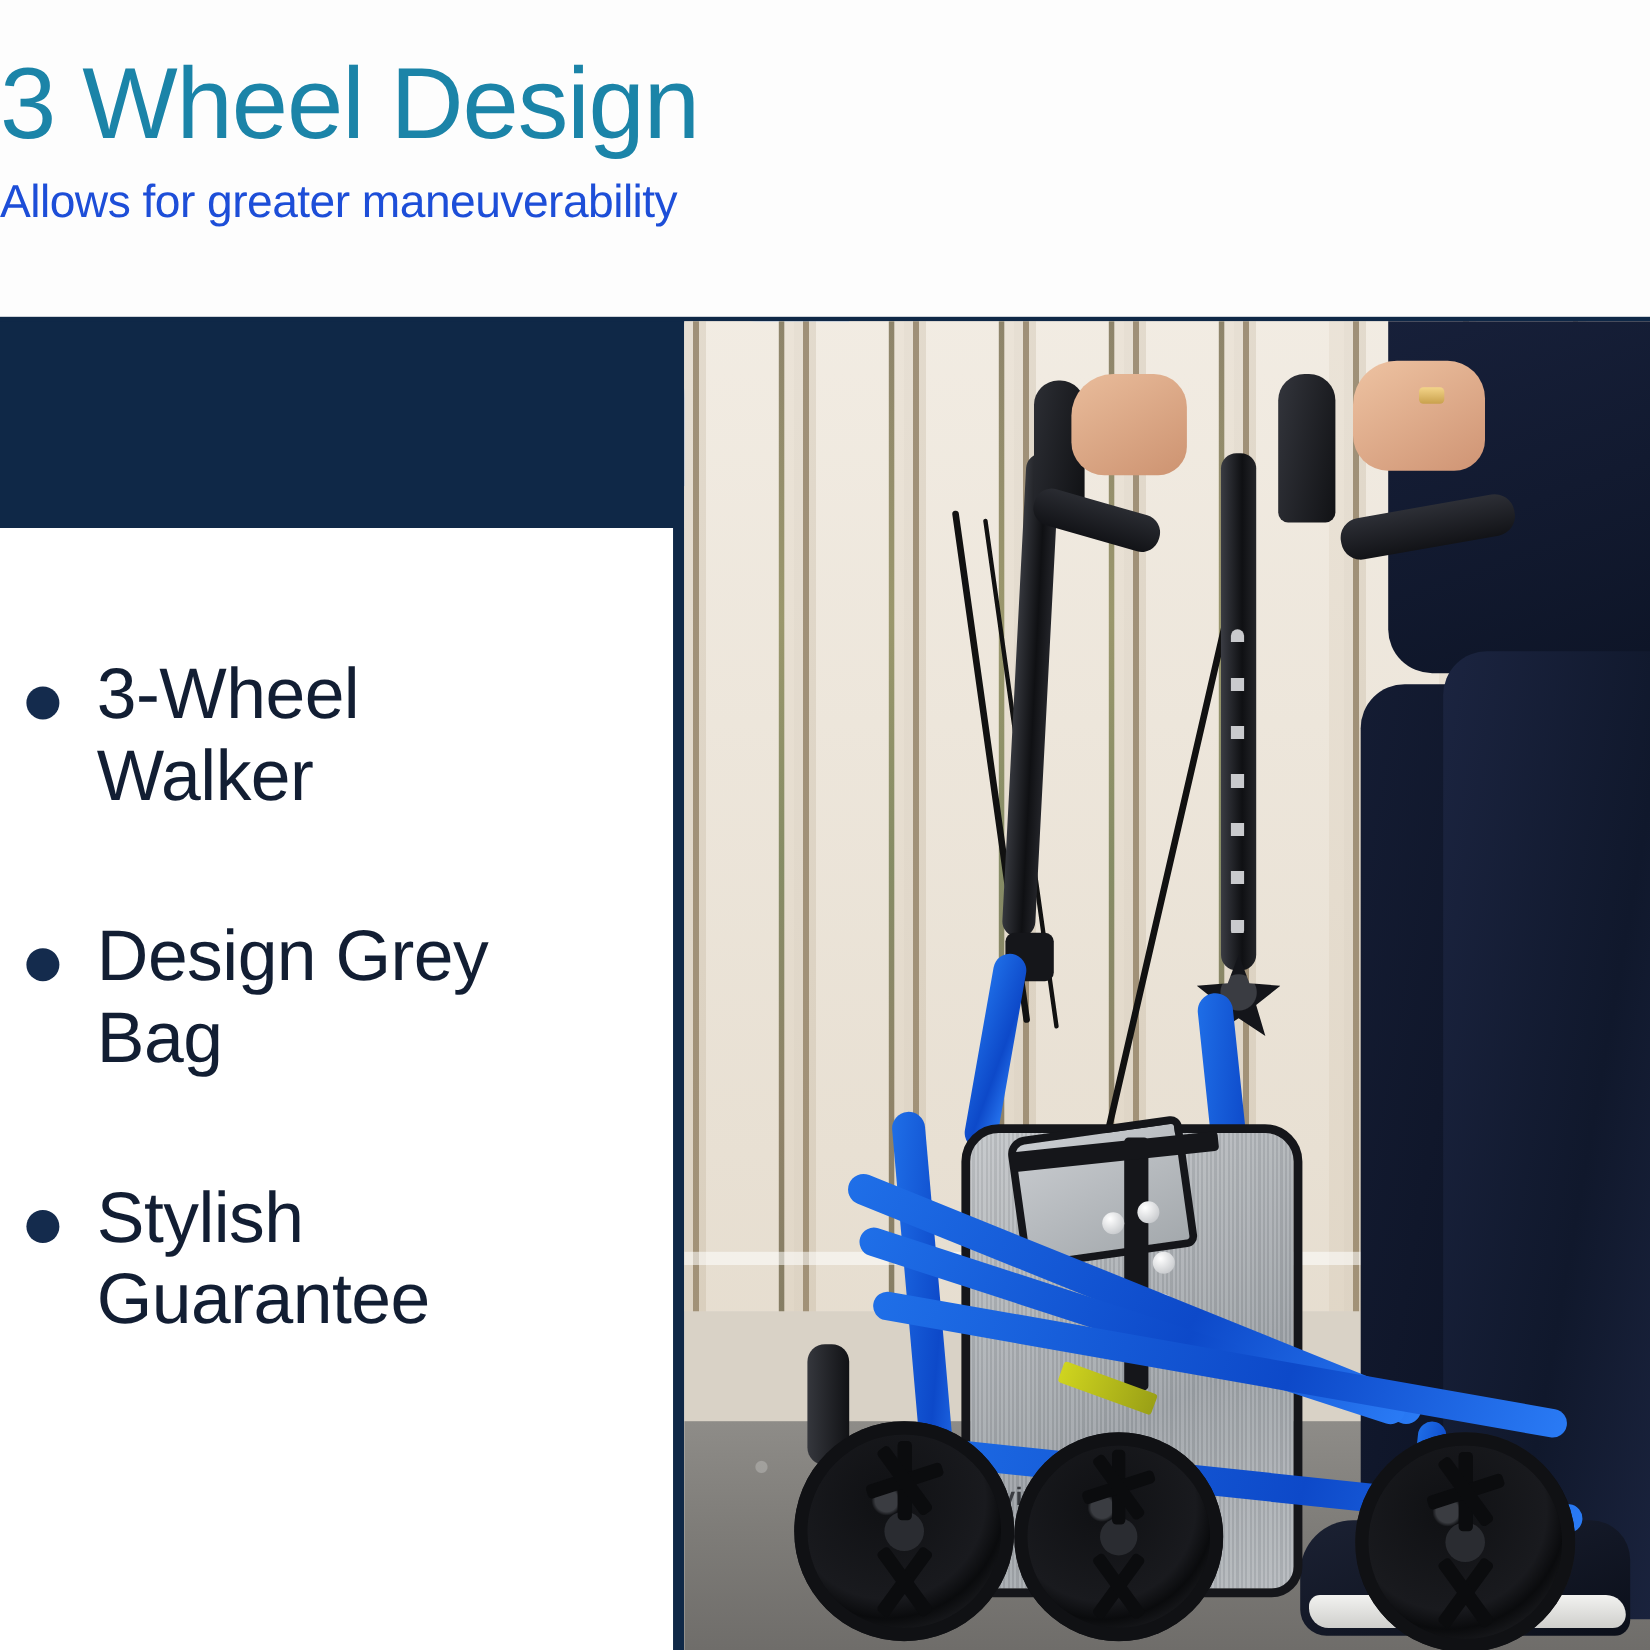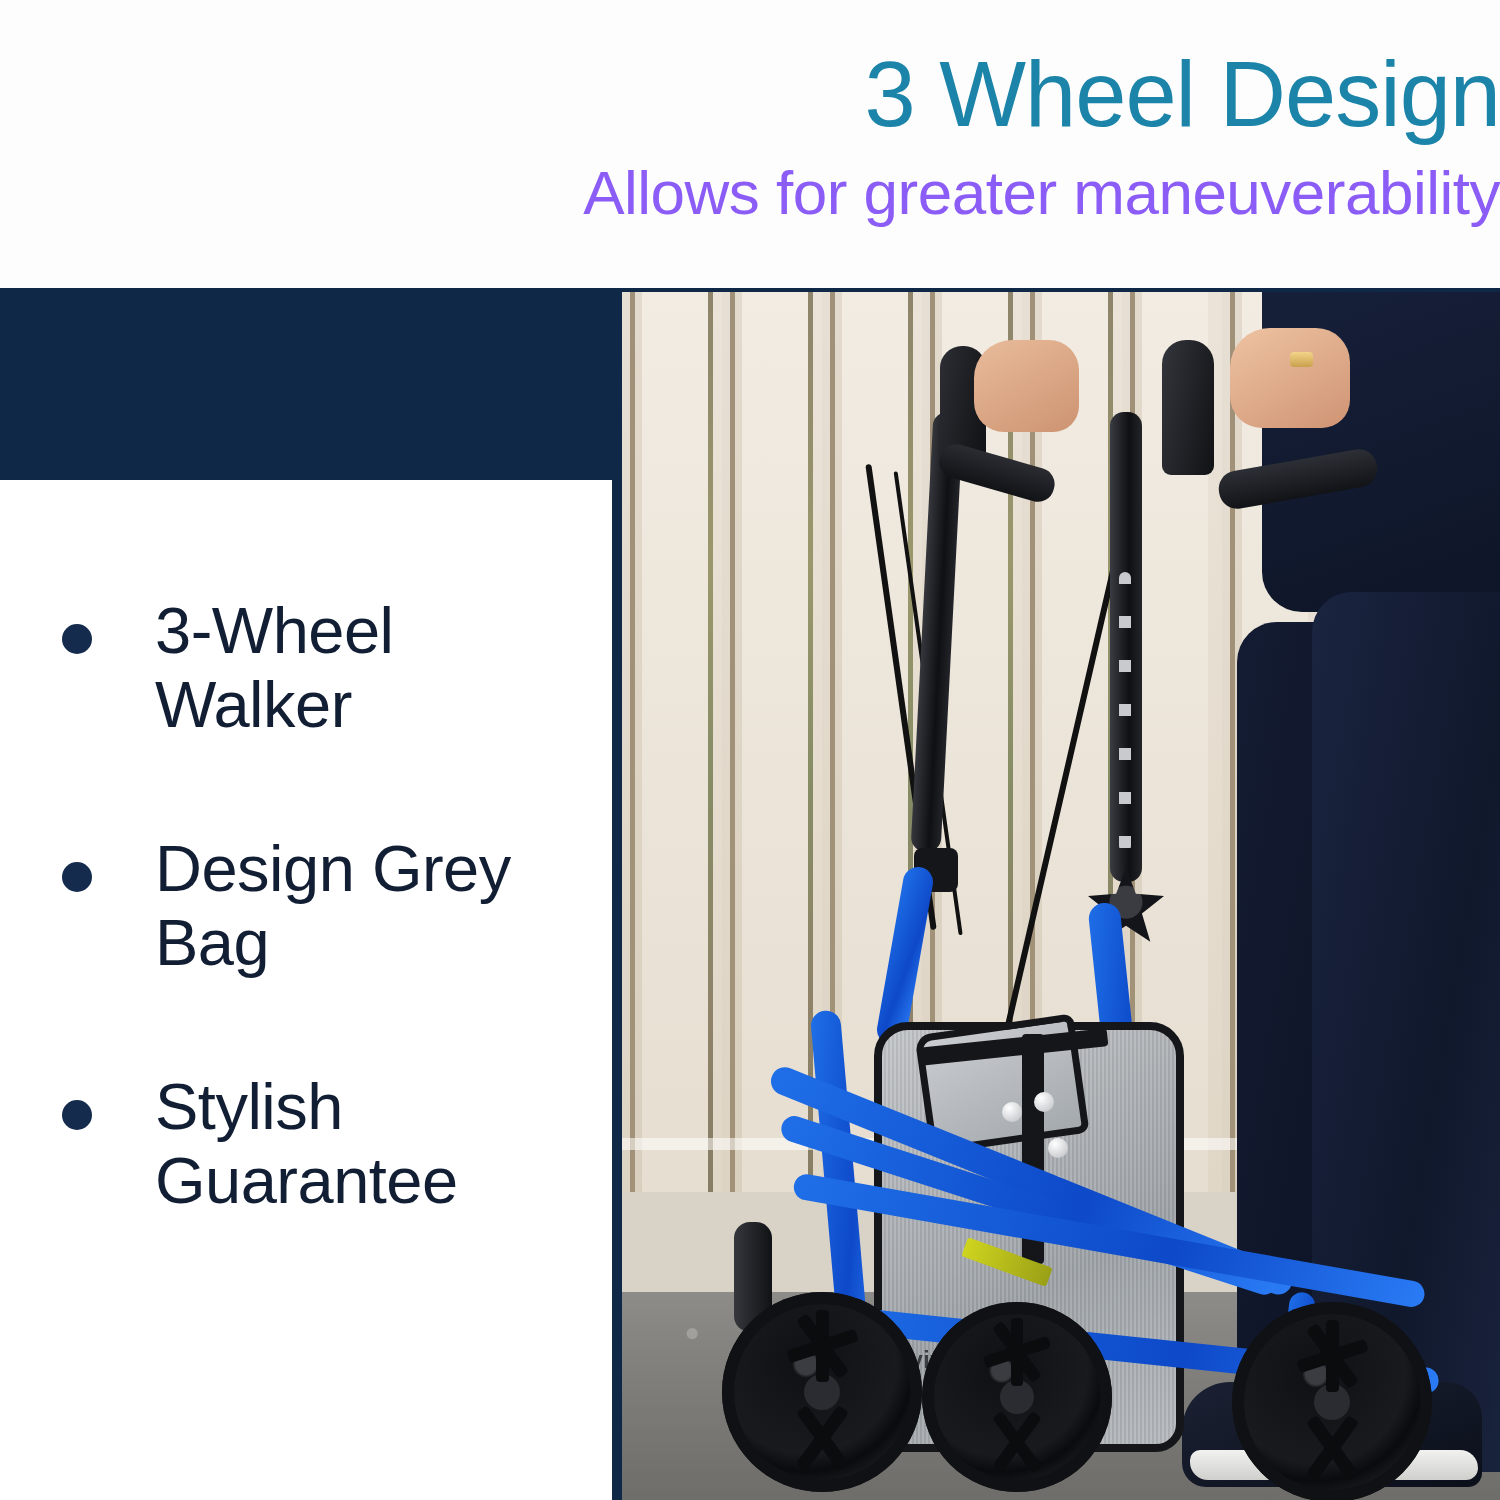--- a/index.html
+++ b/index.html
@@ -5,31 +5,31 @@
   * { margin:0; padding:0; box-sizing:border-box; }
   html, body { width:1500px; height:1500px; overflow:hidden; background:#ffffff; }
   body { font-family:"Liberation Sans", sans-serif; }
 
   .page { position:relative; width:1500px; height:1500px; background:#fdfdfd; }
 
   
   .header {
     position:absolute; left:0; top:0; width:1500px; height:292px;
     background:#fdfdfd;
-    display:flex; flex-direction:column; align-items:flex-end; justify-content:flex-start;
+    display:flex; flex-direction:column; align-items:flex-start; justify-content:flex-start;
   }
   .header-title {
     margin-top:48px;
     font-size:92px; font-weight:400; letter-spacing:-1px;
     color:#1b84a8; line-height:1.0; white-space:nowrap;
   }
   .header-sub {
     margin-top:22px;
-    font-size:62px; font-weight:400; letter-spacing:-0.5px;
-    color:#8b5cf6; line-height:1.0; white-space:nowrap;
+    font-size:42px; font-weight:400; letter-spacing:-0.5px;
+    color:#1d4ed8; line-height:1.0; white-space:nowrap;
   }
 
   
   .left-col {
     position:absolute; left:0; top:292px; width:622px; height:1208px;
     background:#0f2847;
   }
   .included-box {
     position:absolute; left:0; top:0; width:622px; height:188px;
     background:#0f2847;
@@ -42,21 +42,21 @@
   .white-panel {
     position:absolute; left:0; top:188px; width:612px; height:1020px;
     background:#ffffff;
   }
 
   .bullets {
     position:absolute; left:0; top:302px; width:612px;
     display:flex; flex-direction:column; gap:90px;
   }
   .bullet {
-    display:flex; align-items:flex-start; padding-left:62px;gap:29px;
+    display:flex; align-items:flex-start; padding-left:24px;
   }
   .dot {
     width:30px; height:30px; border-radius:50%;
     background:#142b4d; flex:0 0 auto; margin-top:30px; margin-right:34px;
   }
   .bullet-text {
     font-size:65px; font-weight:400; color:#121e33;
     line-height:1.14; letter-spacing:-0.5px; max-width:430px;
   }
 

